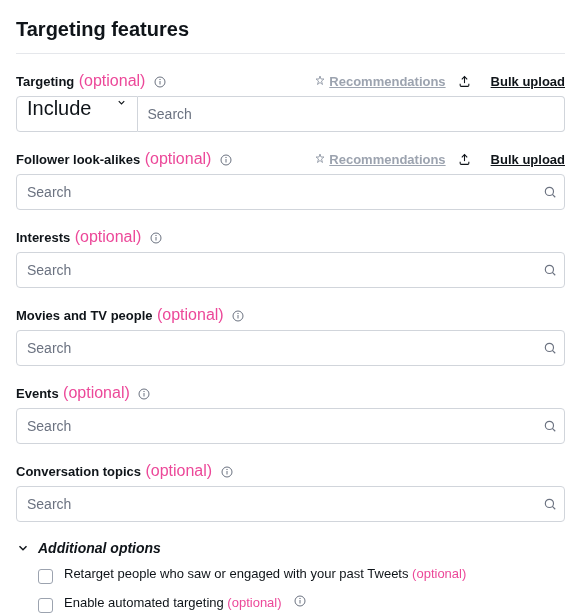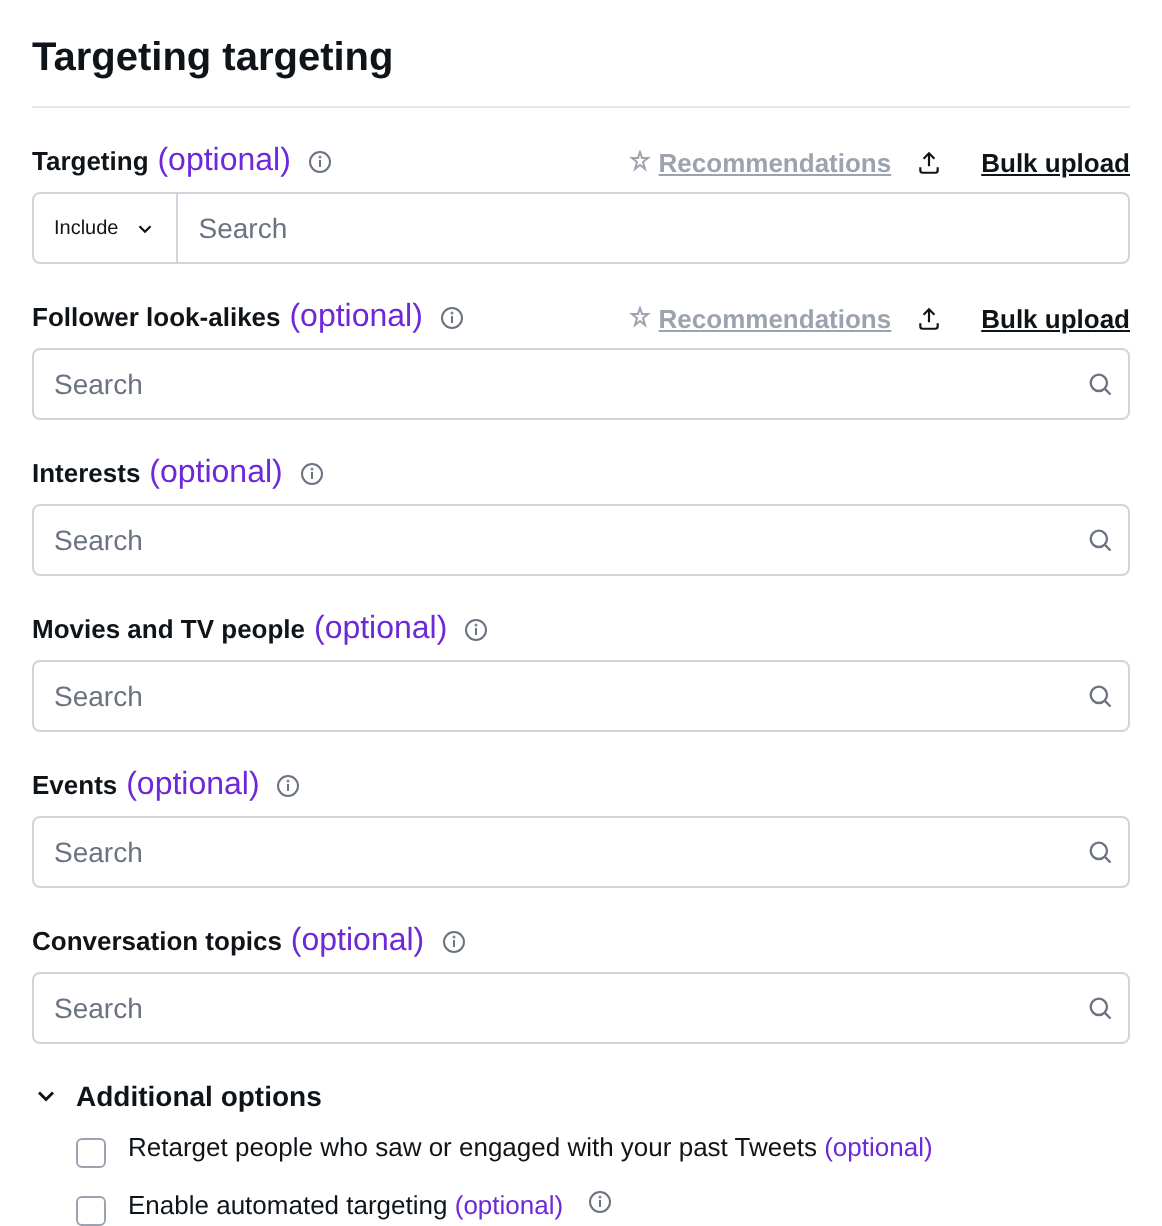--- a/index.html
+++ b/index.html
@@ -29,21 +29,21 @@
     justify-content: space-between;
     align-items: center;
     margin-bottom: 6px;
   }
   .field-label {
     font-size: 13px;
     font-weight: 700;
   }
   .optional {
     font-weight: 400;
-    color: #6d28d9;
+    color: #ec4899;
   }
   .info-icon {
     display: inline-flex;
     align-items: center;
     margin-left: 4px;
     color: #6b7280;
     vertical-align: middle;
   }
   .head-actions {
     display: flex;
@@ -66,27 +66,27 @@
     text-decoration: underline;
     display: inline-flex;
     align-items: center;
     gap: 20px;
   }
   .input-row {
     display: flex;
   }
   .include-select {
     display: flex;
-    align-items: center;
-    gap: 8px;
+    align-items: flex-start;
+    gap: 24px;
     border: 1px solid #d1d5db;
     border-radius: 4px 0 0 4px;
     padding: 0 10px;
     height: 36px;
-    font-size: 10px;
+    font-size: 20px;
     color: #0f1419;
     background: #fff;
   }
   .search-wrap {
     position: relative;
     flex: 1;
   }
   .search-wrap.standalone input {
     border-radius: 4px;
   }
@@ -114,20 +114,21 @@
     color: #6b7280;
   }
   .additional-header {
     display: flex;
     align-items: center;
     gap: 8px;
     font-size: 14px;
     font-weight: 700;
     margin: 6px 0 10px;
     cursor: pointer;
+    font-style: italic;
   }
   .checks {
     padding-left: 18px;
   }
   .check-row {
     display: flex;
     align-items: flex-start;
     gap: 8px;
     font-size: 13px;
     margin-bottom: 8px;
@@ -139,21 +140,21 @@
     border: 1px solid #9ca3af;
     appearance: none;
     background: #fff;
     cursor: pointer;
   }
   svg { display: block; }
 </style>
 </head>
 <body>
 
-<h2 class="title">Targeting targeting</h2>
+<h2 class="title">Targeting features</h2>
 <hr class="divider">
 
 <div class="field-block">
   <div class="field-head">
     <div>
       <span class="field-label">Targeting</span>
       <span class="optional">(optional)</span>
       <span class="info-icon">
         <svg width="12" height="12" viewBox="0 0 24 24" fill="none" stroke="currentColor" stroke-width="2">
             <circle cx="12" cy="12" r="10"></circle>

